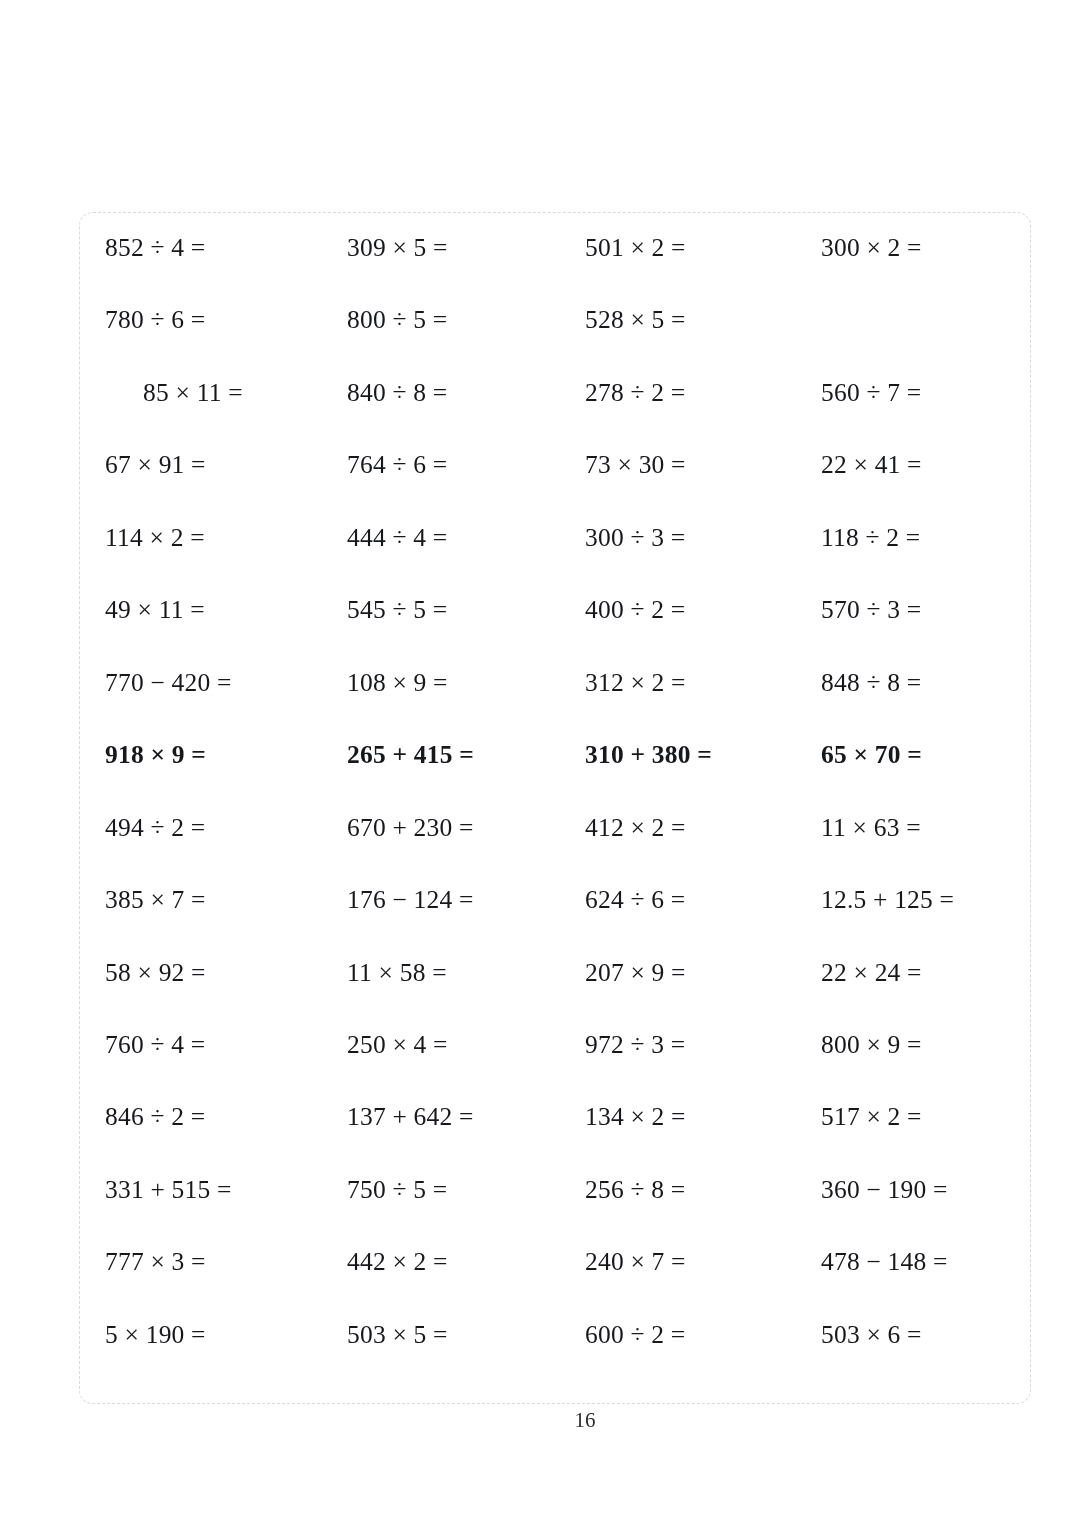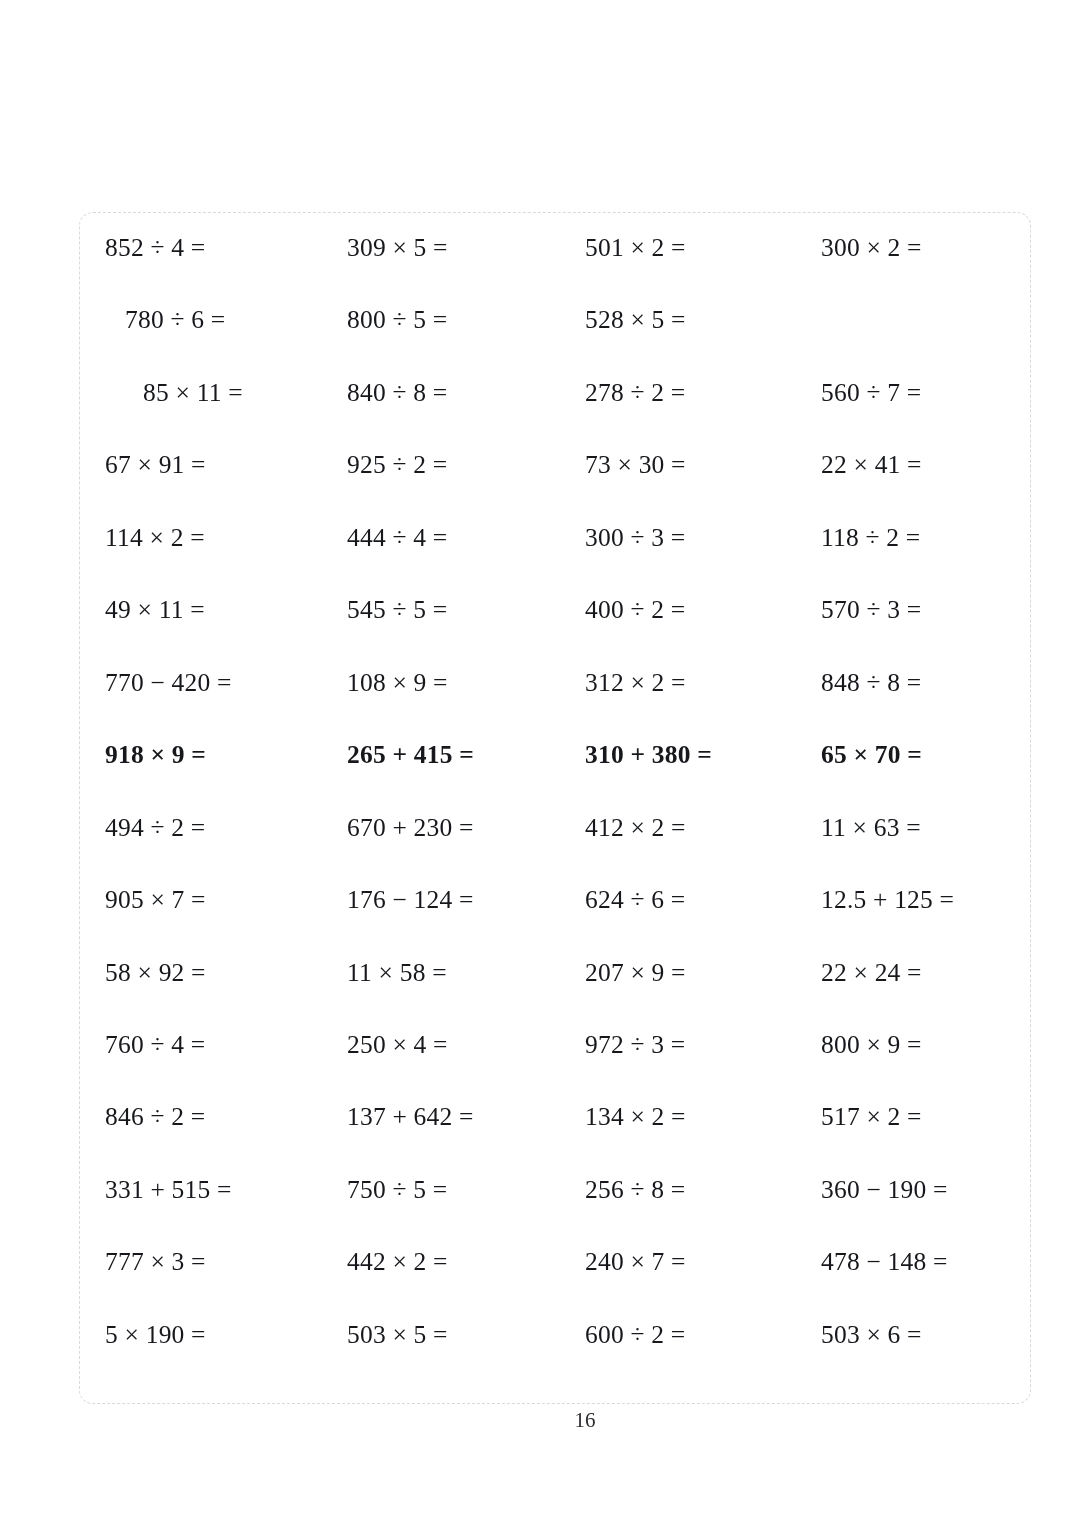--- a/index.html
+++ b/index.html
@@ -90,33 +90,33 @@
   <div class="worksheet-frame"></div>
 
   <div class="problem-grid" id="problem-grid">
       <div class="problem-row" style="height: 72.462px;">
         <div class="problem-cell c0" style="height: 72.462px; line-height: 72.462px;">852 ÷ 4 =</div>
         <div class="problem-cell c1" style="height: 72.462px; line-height: 72.462px;">309 × 5 =</div>
         <div class="problem-cell c2" style="height: 72.462px; line-height: 72.462px;">501 × 2 =</div>
         <div class="problem-cell c3" style="height: 72.462px; line-height: 72.462px;">300 × 2 =</div>
       </div>
       <div class="problem-row" style="height: 72.462px;">
-        <div class="problem-cell c0" style="height: 72.462px; line-height: 72.462px; margin-left: 20px;">780 ÷ 6 =</div>
+        <div class="problem-cell c0" style="height: 72.462px; line-height: 72.462px;">780 ÷ 6 =</div>
         <div class="problem-cell c1" style="height: 72.462px; line-height: 72.462px;">800 ÷ 5 =</div>
         <div class="problem-cell c2" style="height: 72.462px; line-height: 72.462px;">528 × 5 =</div>
       </div>
       <div class="problem-row" style="height: 72.462px;">
         <div class="problem-cell c0" style="height: 72.462px; line-height: 72.462px; margin-left: 38px;">85 × 11 =</div>
         <div class="problem-cell c1" style="height: 72.462px; line-height: 72.462px;">840 ÷ 8 =</div>
         <div class="problem-cell c2" style="height: 72.462px; line-height: 72.462px;">278 ÷ 2 =</div>
         <div class="problem-cell c3" style="height: 72.462px; line-height: 72.462px;">560 ÷ 7 =</div>
       </div>
       <div class="problem-row" style="height: 72.462px; padding-left: 24px;">
         <div class="problem-cell c0" style="height: 72.462px; line-height: 72.462px;">67 × 91 =</div>
-        <div class="problem-cell c1" style="height: 72.462px; line-height: 72.462px;">925 ÷ 2 =</div>
+        <div class="problem-cell c1" style="height: 72.462px; line-height: 72.462px;">764 ÷ 6 =</div>
         <div class="problem-cell c2" style="height: 72.462px; line-height: 72.462px;">73 × 30 =</div>
         <div class="problem-cell c3" style="height: 72.462px; line-height: 72.462px;">22 × 41 =</div>
       </div>
       <div class="problem-row" style="height: 72.462px;">
         <div class="problem-cell c0" style="height: 72.462px; line-height: 72.462px;">114 × 2 =</div>
         <div class="problem-cell c1" style="height: 72.462px; line-height: 72.462px;">444 ÷ 4 =</div>
         <div class="problem-cell c2" style="height: 72.462px; line-height: 72.462px;">300 ÷ 3 =</div>
         <div class="problem-cell c3" style="height: 72.462px; line-height: 72.462px;">118 ÷ 2 =</div>
       </div>
       <div class="problem-row" style="height: 72.462px;">
@@ -137,21 +137,21 @@
         <div class="problem-cell c2" style="height: 72.462px; line-height: 72.462px;">310 + 380 =</div>
         <div class="problem-cell c3" style="height: 72.462px; line-height: 72.462px;">65 × 70 =</div>
       </div>
       <div class="problem-row" style="height: 72.462px;">
         <div class="problem-cell c0" style="height: 72.462px; line-height: 72.462px;">494 ÷ 2 =</div>
         <div class="problem-cell c1" style="height: 72.462px; line-height: 72.462px;">670 + 230 =</div>
         <div class="problem-cell c2" style="height: 72.462px; line-height: 72.462px;">412 × 2 =</div>
         <div class="problem-cell c3" style="height: 72.462px; line-height: 72.462px;">11 × 63 =</div>
       </div>
       <div class="problem-row" style="height: 72.462px;">
-        <div class="problem-cell c0" style="height: 72.462px; line-height: 72.462px;">905 × 7 =</div>
+        <div class="problem-cell c0" style="height: 72.462px; line-height: 72.462px;">385 × 7 =</div>
         <div class="problem-cell c1" style="height: 72.462px; line-height: 72.462px;">176 − 124 =</div>
         <div class="problem-cell c2" style="height: 72.462px; line-height: 72.462px;">624 ÷ 6 =</div>
         <div class="problem-cell c3" style="height: 72.462px; line-height: 72.462px;">12.5 + 125 =</div>
       </div>
       <div class="problem-row" style="height: 72.462px;">
         <div class="problem-cell c0" style="height: 72.462px; line-height: 72.462px;">58 × 92 =</div>
         <div class="problem-cell c1" style="height: 72.462px; line-height: 72.462px;">11 × 58 =</div>
         <div class="problem-cell c2" style="height: 72.462px; line-height: 72.462px;">207 × 9 =</div>
         <div class="problem-cell c3" style="height: 72.462px; line-height: 72.462px;">22 × 24 =</div>
       </div>

